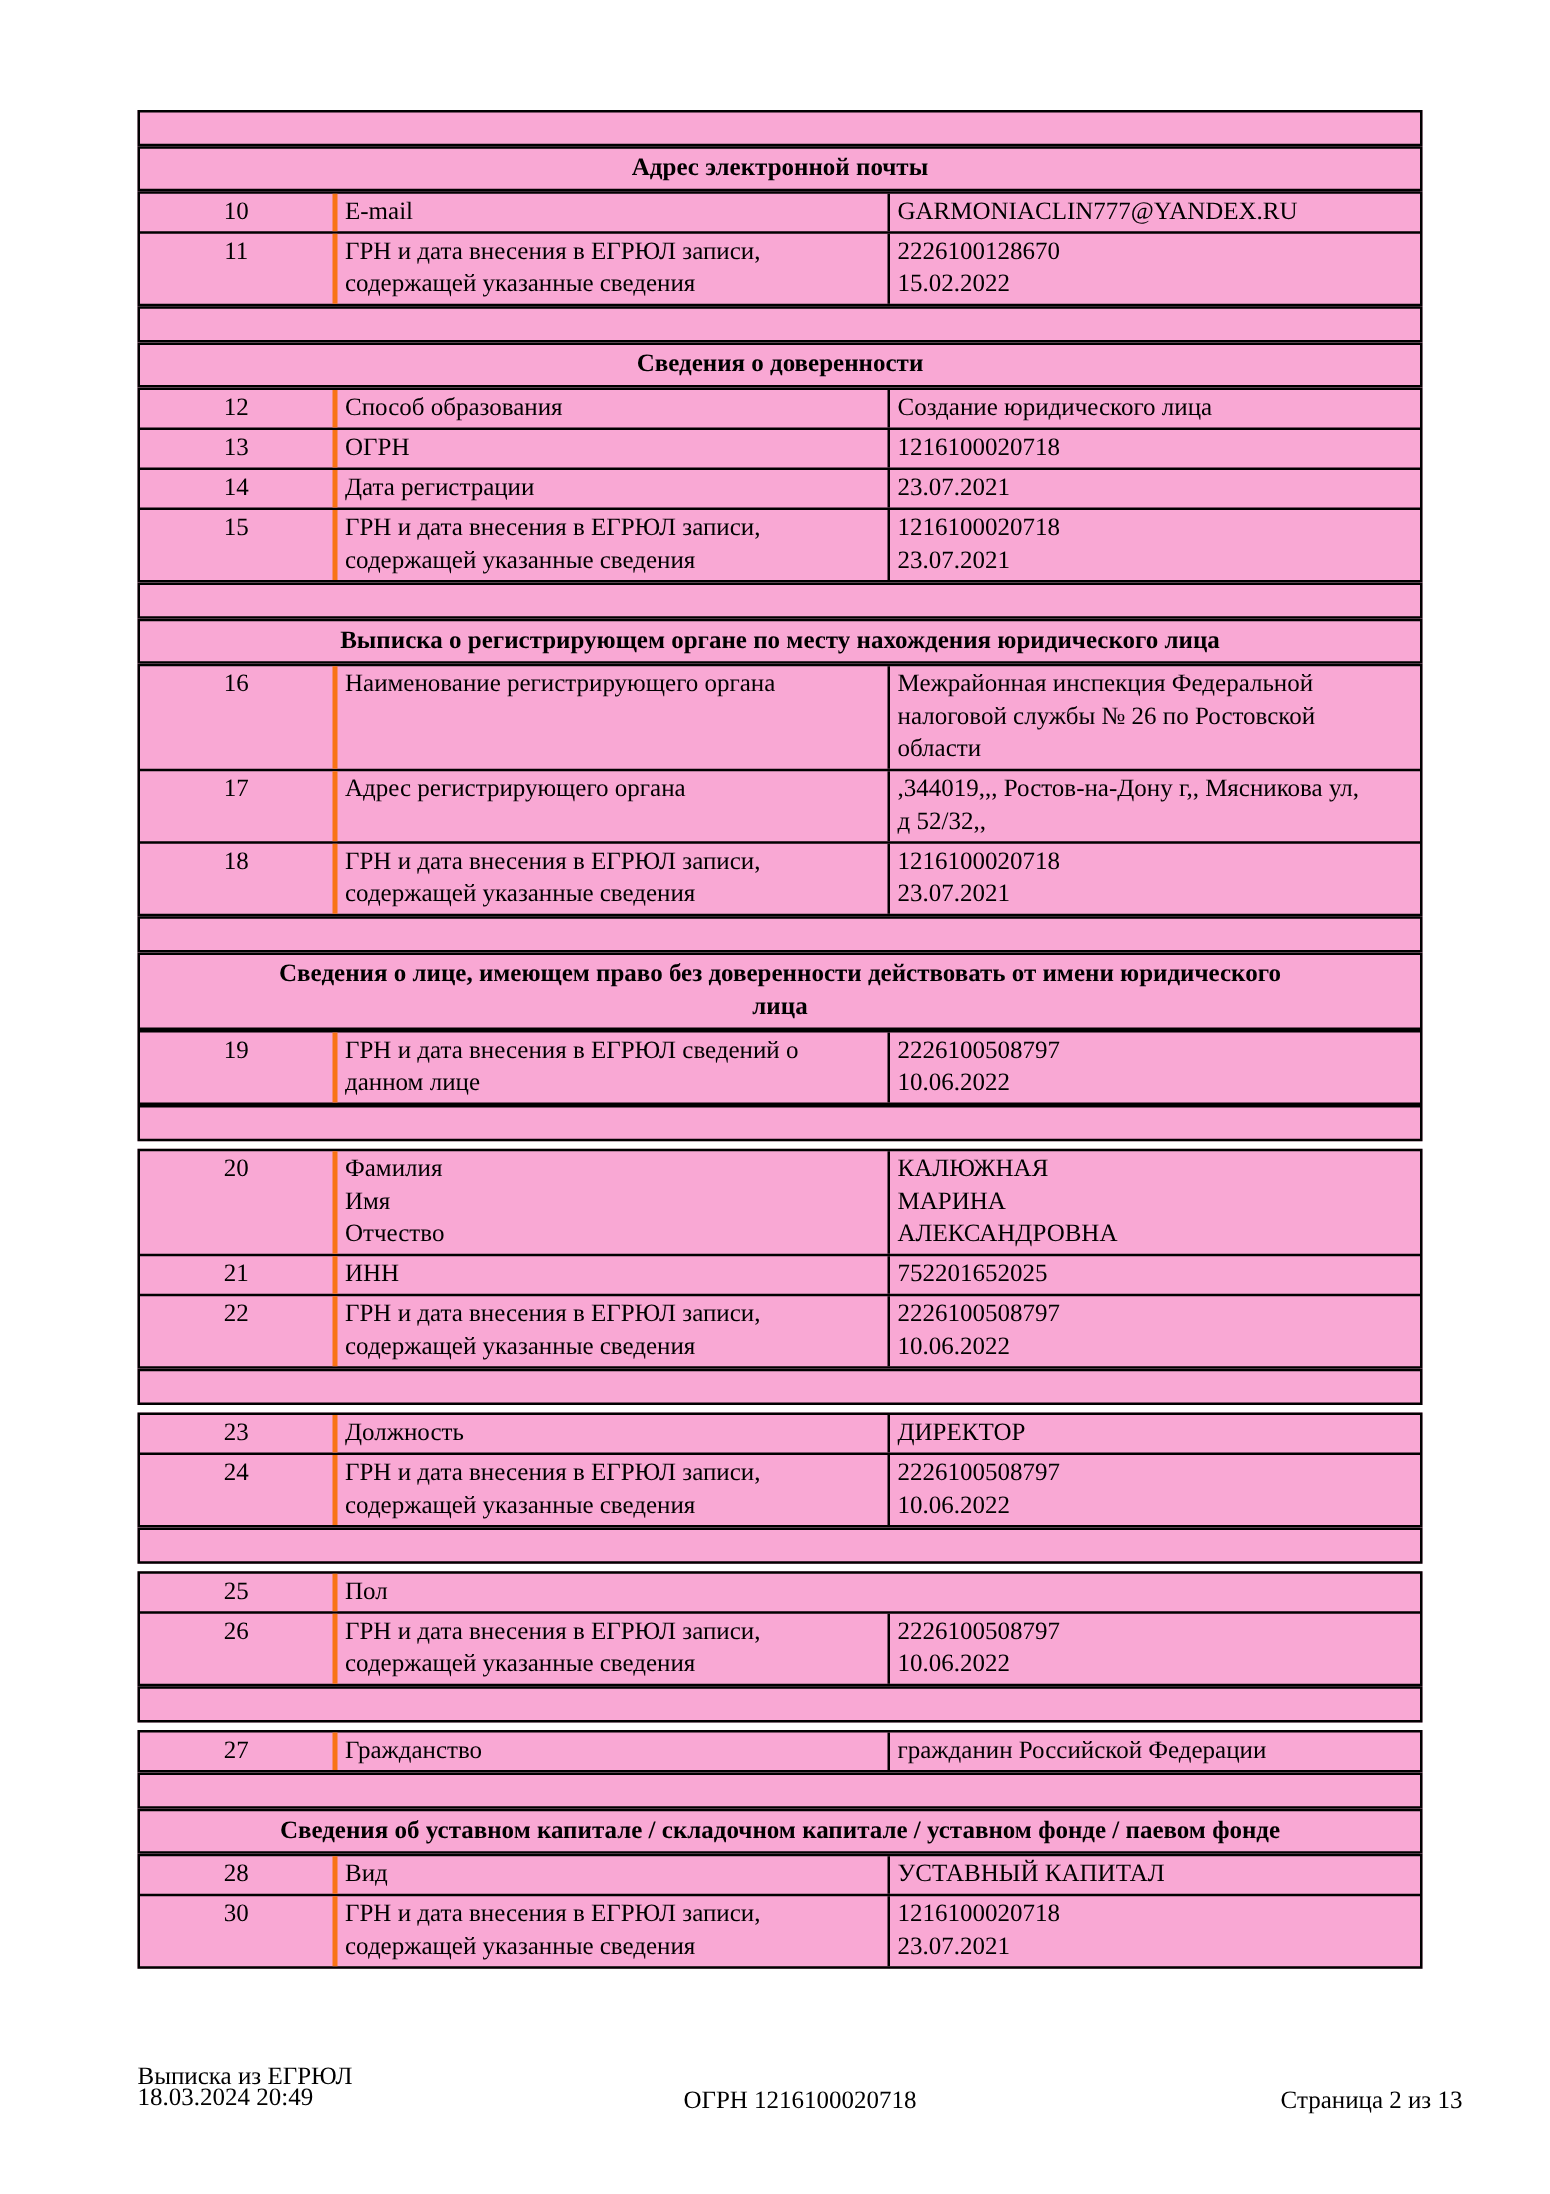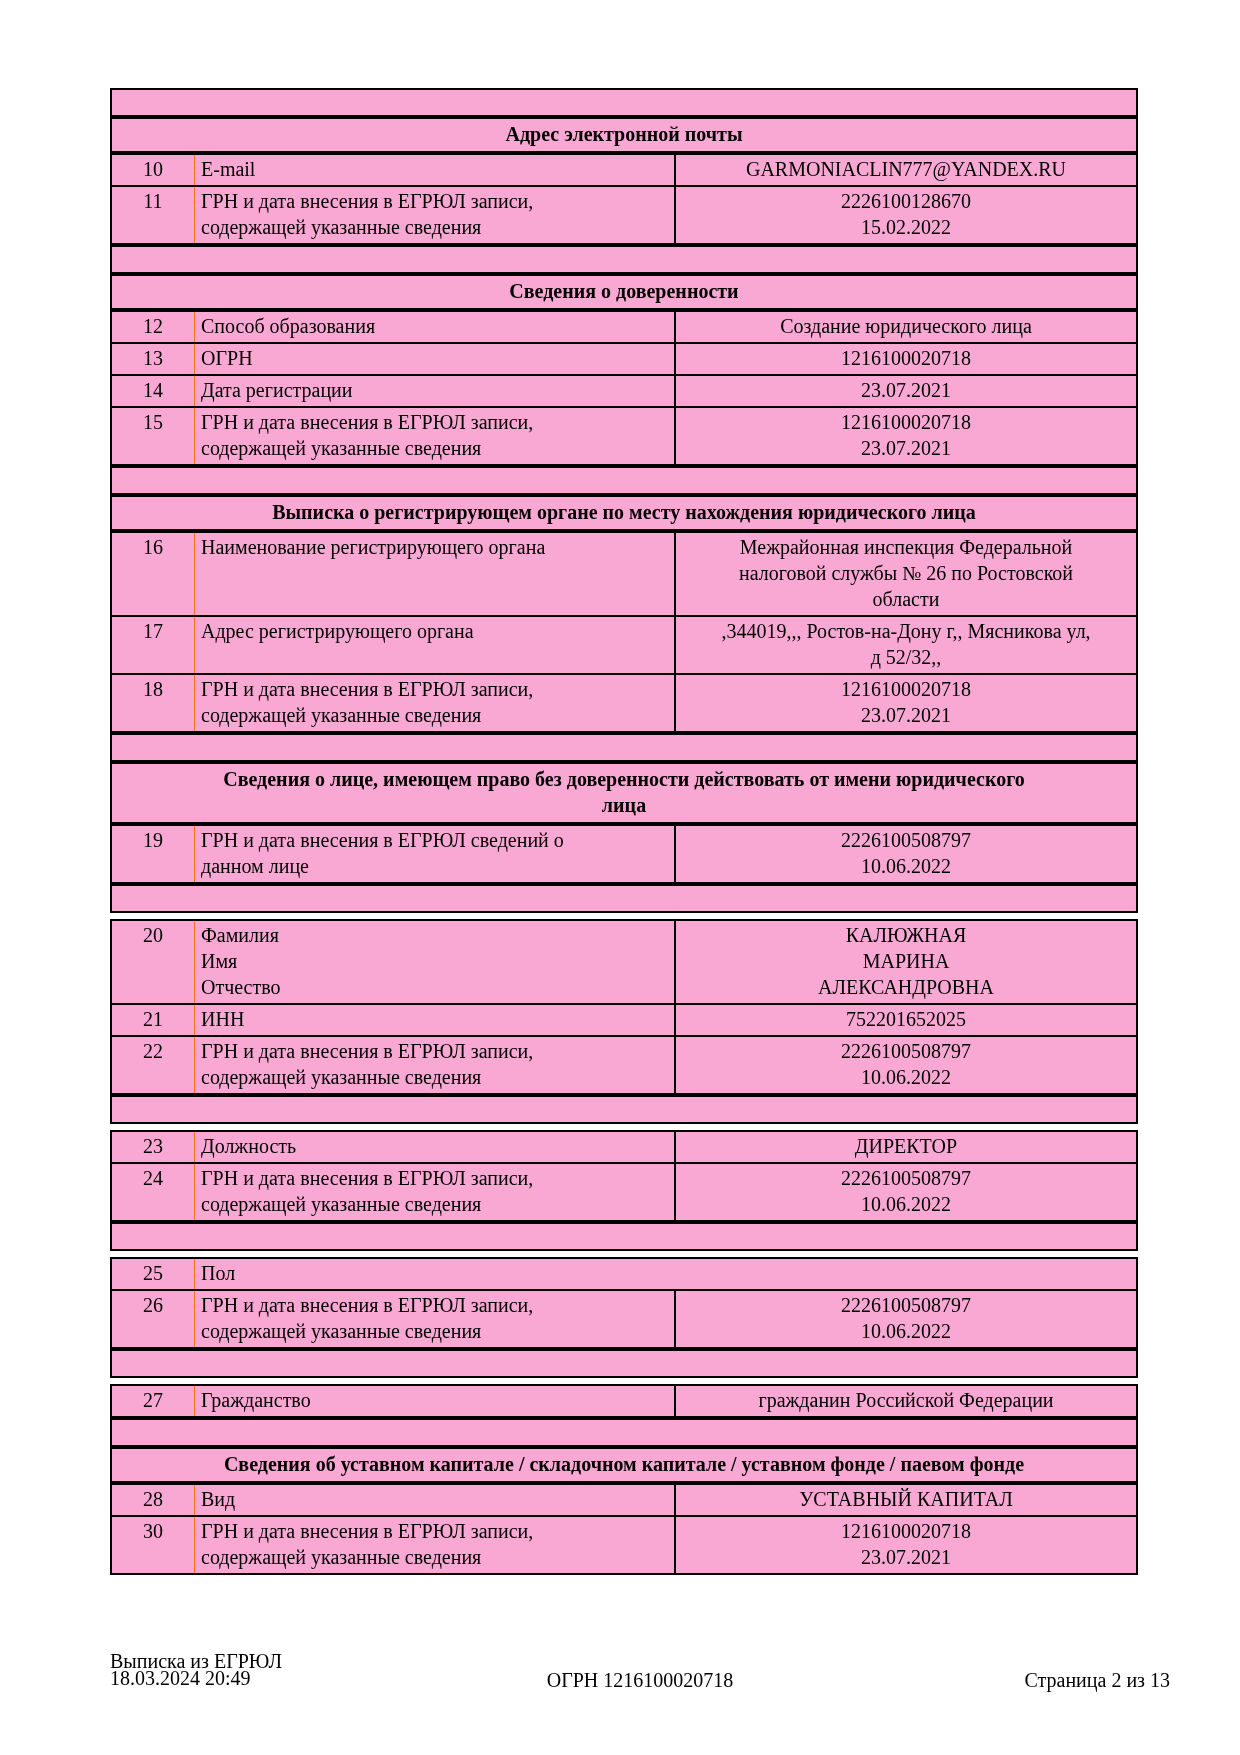--- a/index.html
+++ b/index.html
@@ -22,31 +22,31 @@
   .block.gap { margin-top: 6px; }
   .spacer { height: 29px; }
   .hdr {
     font-weight: bold;
     font-size: 20px;
     line-height: 26px;
     text-align: center;
     padding: 2px 8px 4px 8px;
     white-space: pre-line;
   }
-  .trow { display: grid; grid-template-columns: 82px 480px 1fr; }
+  .trow { display: grid; grid-template-columns: 82px 480px 1fr; padding-left: 36px; }
   .trow + .trow { border-top: 2px solid #000; }
   .cell {
     font-size: 20px;
     line-height: 26px;
     padding: 1px 6px 3px 6px;
     white-space: pre-line;
   }
   .num { text-align: center; padding-left: 2px; padding-right: 2px; }
-  .lbl { border-left: 1px solid #f97316; }
-  .val { border-left: 2px solid #000; text-align: center; }
+  .lbl { border-left: 4px solid #f97316; margin-left: 36px; }
+  .val { border-left: 2px solid #000; }
   .footer {
     position: absolute;
     left: 110px;
     top: 1653px;
     width: 1060px;
     height: 36px;
     font-size: 20px;
     line-height: 17px;
   }
   .f-left { position: absolute; left: 0; top: 0; }

